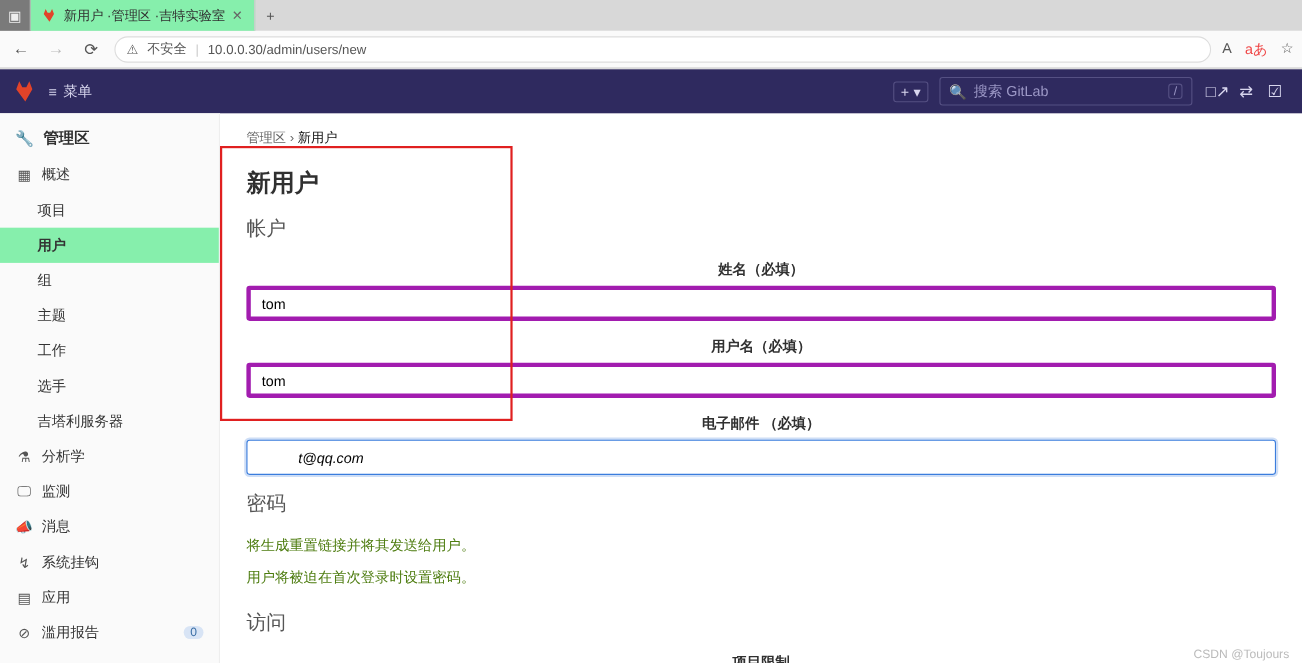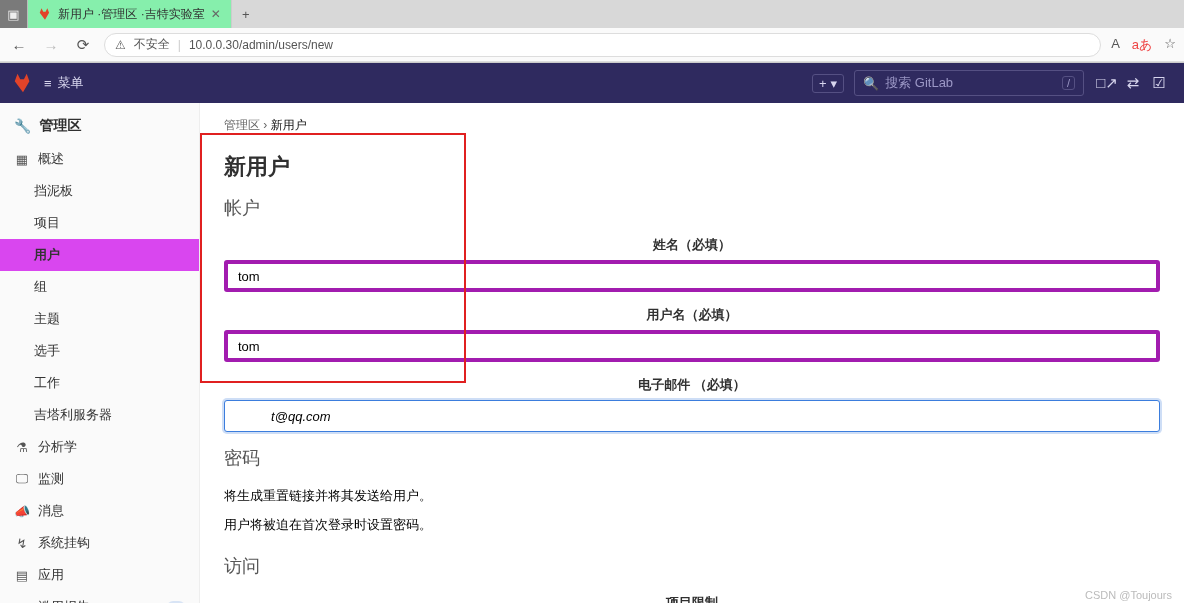--- a/index.html
+++ b/index.html
@@ -28,34 +28,34 @@
 .gl-search { border:1px solid #555083; border-radius:3px; height:26px; width:230px; display:flex; align-items:center; padding:0 8px; color:#9c98c6; gap:6px; margin-right:10px; }
 .gl-search .slash { border:1px solid #555083; border-radius:3px; padding:0 4px; font-size:11px; margin-left:auto; }
 .gl-icon { width:26px; text-align:center; cursor:pointer; font-size:15px; }
 
 
 .content { display:flex; height:calc(603px - 28px - 34px - 40px); }
 .sidebar { width:200px; border-right:1px solid #eee; background:#fafafa; overflow-y:auto; padding-top:6px; }
 .side-head { display:flex; align-items:center; gap:8px; padding:8px 14px; font-weight:600; font-size:14px; }
 .side-item { display:flex; align-items:center; gap:8px; padding:7px 14px; cursor:pointer; font-size:13px; color:#333; }
 .side-sub { padding-left:34px; }
-.side-item.active { background:#d946ef; font-weight:600; }
+.side-item.active { background:#86efac; font-weight:600; }
 .side-item .icon { width:16px; display:inline-block; text-align:center; color:#555; }
 .badge { background:#d8e4f5; color:#3a6ea5; border-radius:9px; padding:0 6px; font-size:11px; margin-left:auto; }
 
 .main { flex:1; overflow-y:auto; padding:14px 24px 40px 24px; position:relative; }
 .breadcrumb { font-size:12px; color:#666; margin-bottom:18px; }
 .breadcrumb .cur { color:#111; }
 h1.page-title { font-size:22px; font-weight:700; margin-bottom:14px; }
 h2.sect { font-size:18px; color:#555; font-weight:400; margin-bottom:16px; margin-top:8px; }
 .form-group { margin-bottom:14px; }
 .form-group label { display:block; font-size:13px; font-weight:600; margin-bottom:6px;text-align:center; }
 .form-group input[type=text] { width:100%; height:32px; border:4px solid #a21caf; border-radius:3px; padding:0 10px; font-size:13px; }
 .form-group input.email { border:1.5px solid #3b7ddd; box-shadow:0 0 0 2px rgba(59,125,221,.25);font-style:italic; }
-.help { font-size:13px; color:#000000; line-height:1.6; margin-bottom:8px; }
+.help { font-size:13px; color:#4d7c0f; line-height:1.6; margin-bottom:8px; }
 
 
 .red-box { position:absolute; border:2px solid #e02020; pointer-events:none; }
 
 .watermark { position:fixed; right:12px; bottom:2px; font-size:11px; color:#bbb; }
 
 
 .foxsvg path { fill:#e24329; }
 </style>
 </head>
@@ -118,27 +118,26 @@
   <div class="sidebar">
     <div class="side-head">
       <span class="icon">🔧</span>
       <span>管理区</span>
     </div>
     <div class="side-item">
       <span class="icon">▦</span>
       <span>概述</span>
     </div>
     <div id="overview-sub">
-        <div class="side-item side-sub">挡泥板</div>
         <div class="side-item side-sub">项目</div>
         <div class="side-item side-sub active">用户</div>
         <div class="side-item side-sub">组</div>
         <div class="side-item side-sub">主题</div>
+        <div class="side-item side-sub">工作</div>
         <div class="side-item side-sub">选手</div>
-        <div class="side-item side-sub">工作</div>
         <div class="side-item side-sub">吉塔利服务器</div>
       </div>
     <div id="side-rest">
         <div class="side-item">
           <span class="icon">⚗</span>
           <span>分析学</span>
         </div>
         <div class="side-item">
           <span class="icon">🖵</span>
           <span>监测</span>

